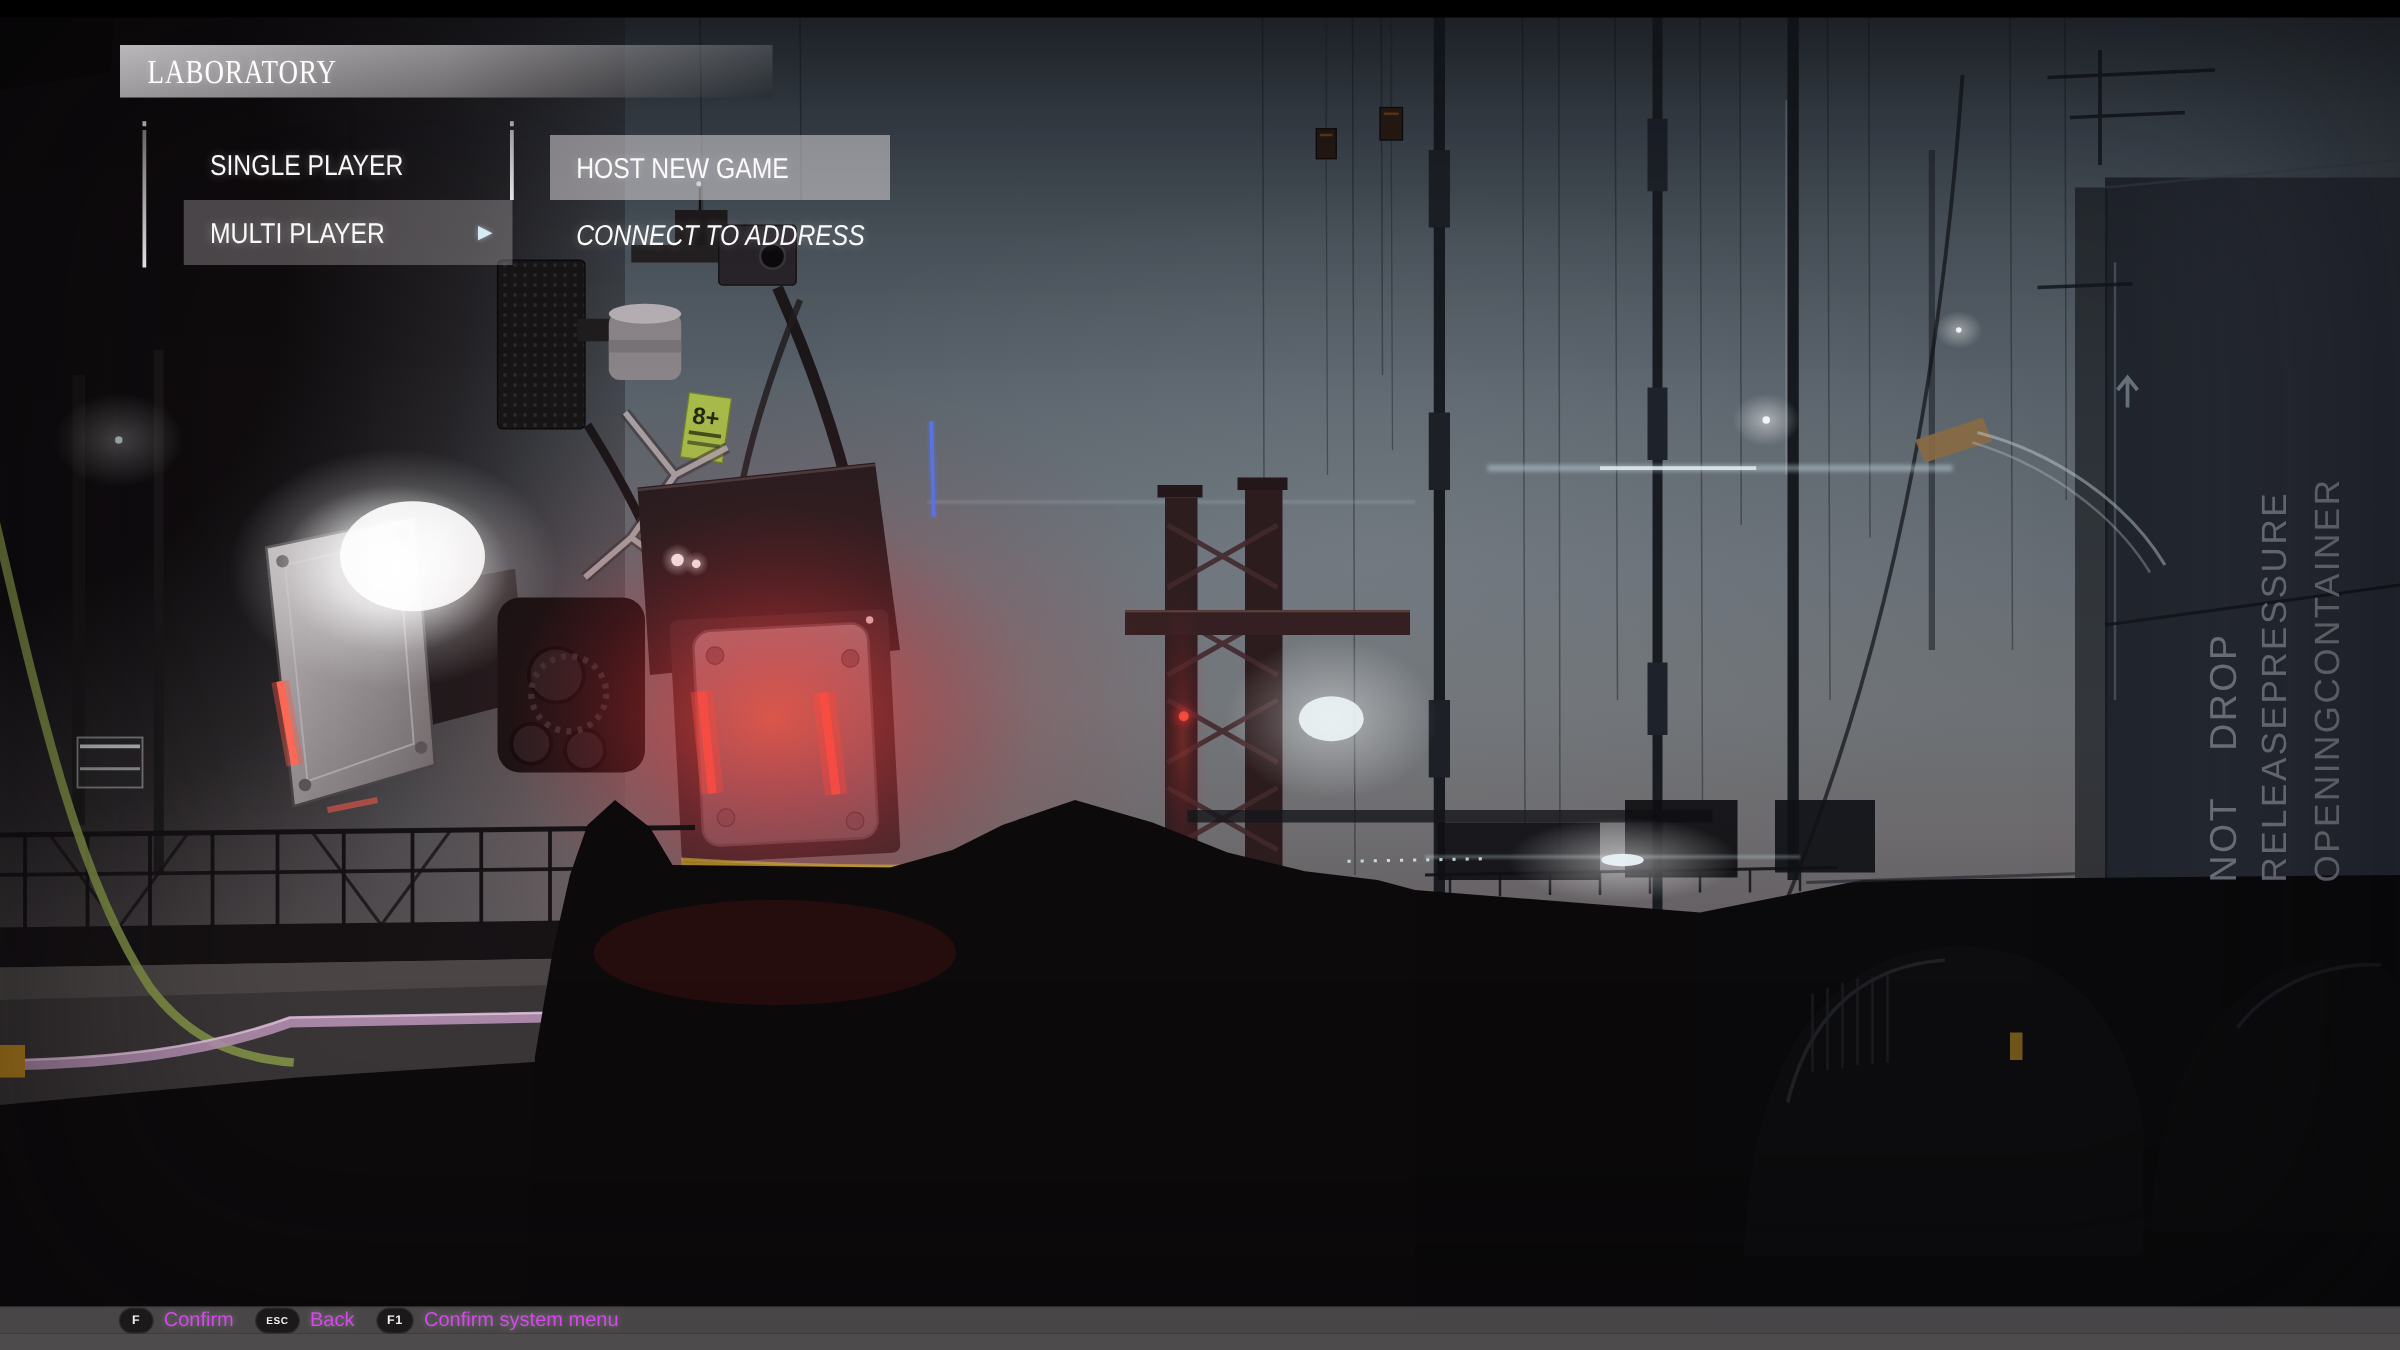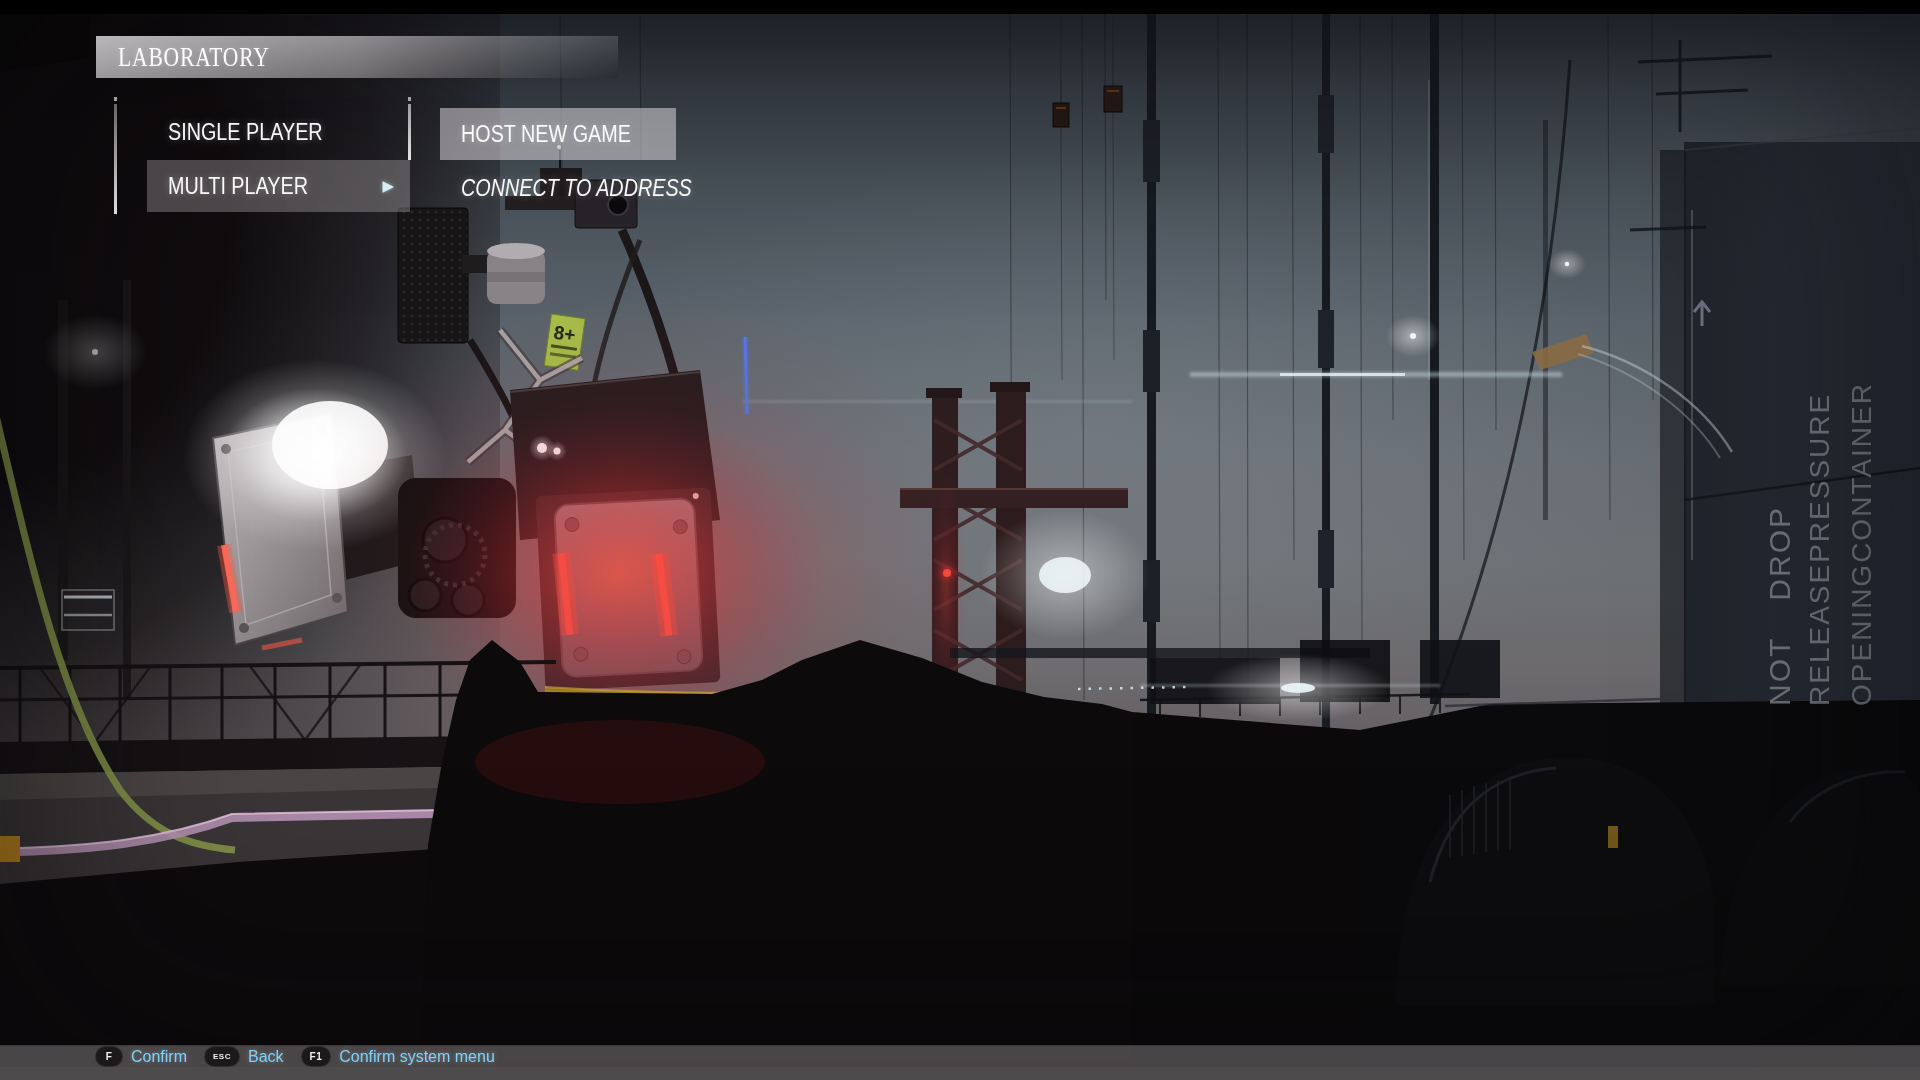--- a/index.html
+++ b/index.html
@@ -48,37 +48,37 @@
     background:rgba(200,200,200,.8);}
   .menu-line.right{background:linear-gradient(180deg,rgba(200,200,200,.75),rgba(240,240,240,.95));}
 
   .menu-item{position:absolute;left:147px;width:263px;height:52px;display:flex;align-items:center;
     padding-left:21px;color:#fafafa;font-size:23px;cursor:default;}
   .menu-item .lbl{text-shadow:0 0 8px rgba(255,255,255,.35);}
   .menu-item.hl{background:var(--menu-highlight, rgba(215,208,212,.30));}
   .menu-arrow{position:absolute;right:16px;top:50%;transform:translateY(-52%);font-size:15px;
     color:#d6ecf5;text-shadow:0 0 4px rgba(190,230,245,.6);}
 
-  .sub-item{position:absolute;left:440px;width:236px;height:52px;display:flex;align-items:center;
+  .sub-item{position:absolute;left:440px;width:272px;height:52px;display:flex;align-items:center;
     padding-left:21px;color:#fafafa;font-size:23px;cursor:default;}
   .sub-item .lbl{text-shadow:0 0 8px rgba(255,255,255,.3);}
   .sub-item.hl{background:var(--submenu-highlight, rgba(226,221,224,.52));}
 
   .footer{position:absolute;left:0;bottom:0;width:1920px;height:35px;}
   .footer-band{position:absolute;left:0;top:0;width:100%;height:22px;
     background:var(--footer-band, rgba(150,146,148,.45));
     border-top:1px solid rgba(0,0,0,.2);display:flex;align-items:center;padding-left:96px;}
   .footer-strip{position:absolute;left:0;top:22px;width:100%;height:13px;
     background:var(--footer-strip, rgba(82,79,81,.95));}
   .hint{display:flex;align-items:center;margin-right:18px;}
   .keycap{display:flex;align-items:center;justify-content:center;min-width:26px;height:19px;
     padding:0 8px;border-radius:10px;background:#1b1919;color:#f2f2f2;font-weight:bold;
     font-size:10px;letter-spacing:.5px;margin-right:9px;box-shadow:0 0 0 1px rgba(0,0,0,.35);}
   .keycap.small{font-size:8px;}
-  .hint .action{color:#7dd3fc;font-size:16px;text-shadow:0 0 5px rgba(255,255,255,.3);}
+  .hint .action{color:#d946ef;font-size:16px;text-shadow:0 0 5px rgba(255,255,255,.3);}
 </style>
 </head>
 <body>
 
 <div id="stage">
 
   <div class="scene">
     <div class="fog-base"></div>
     <div class="fog-glow"></div>
     <div class="dark-wall"></div>

